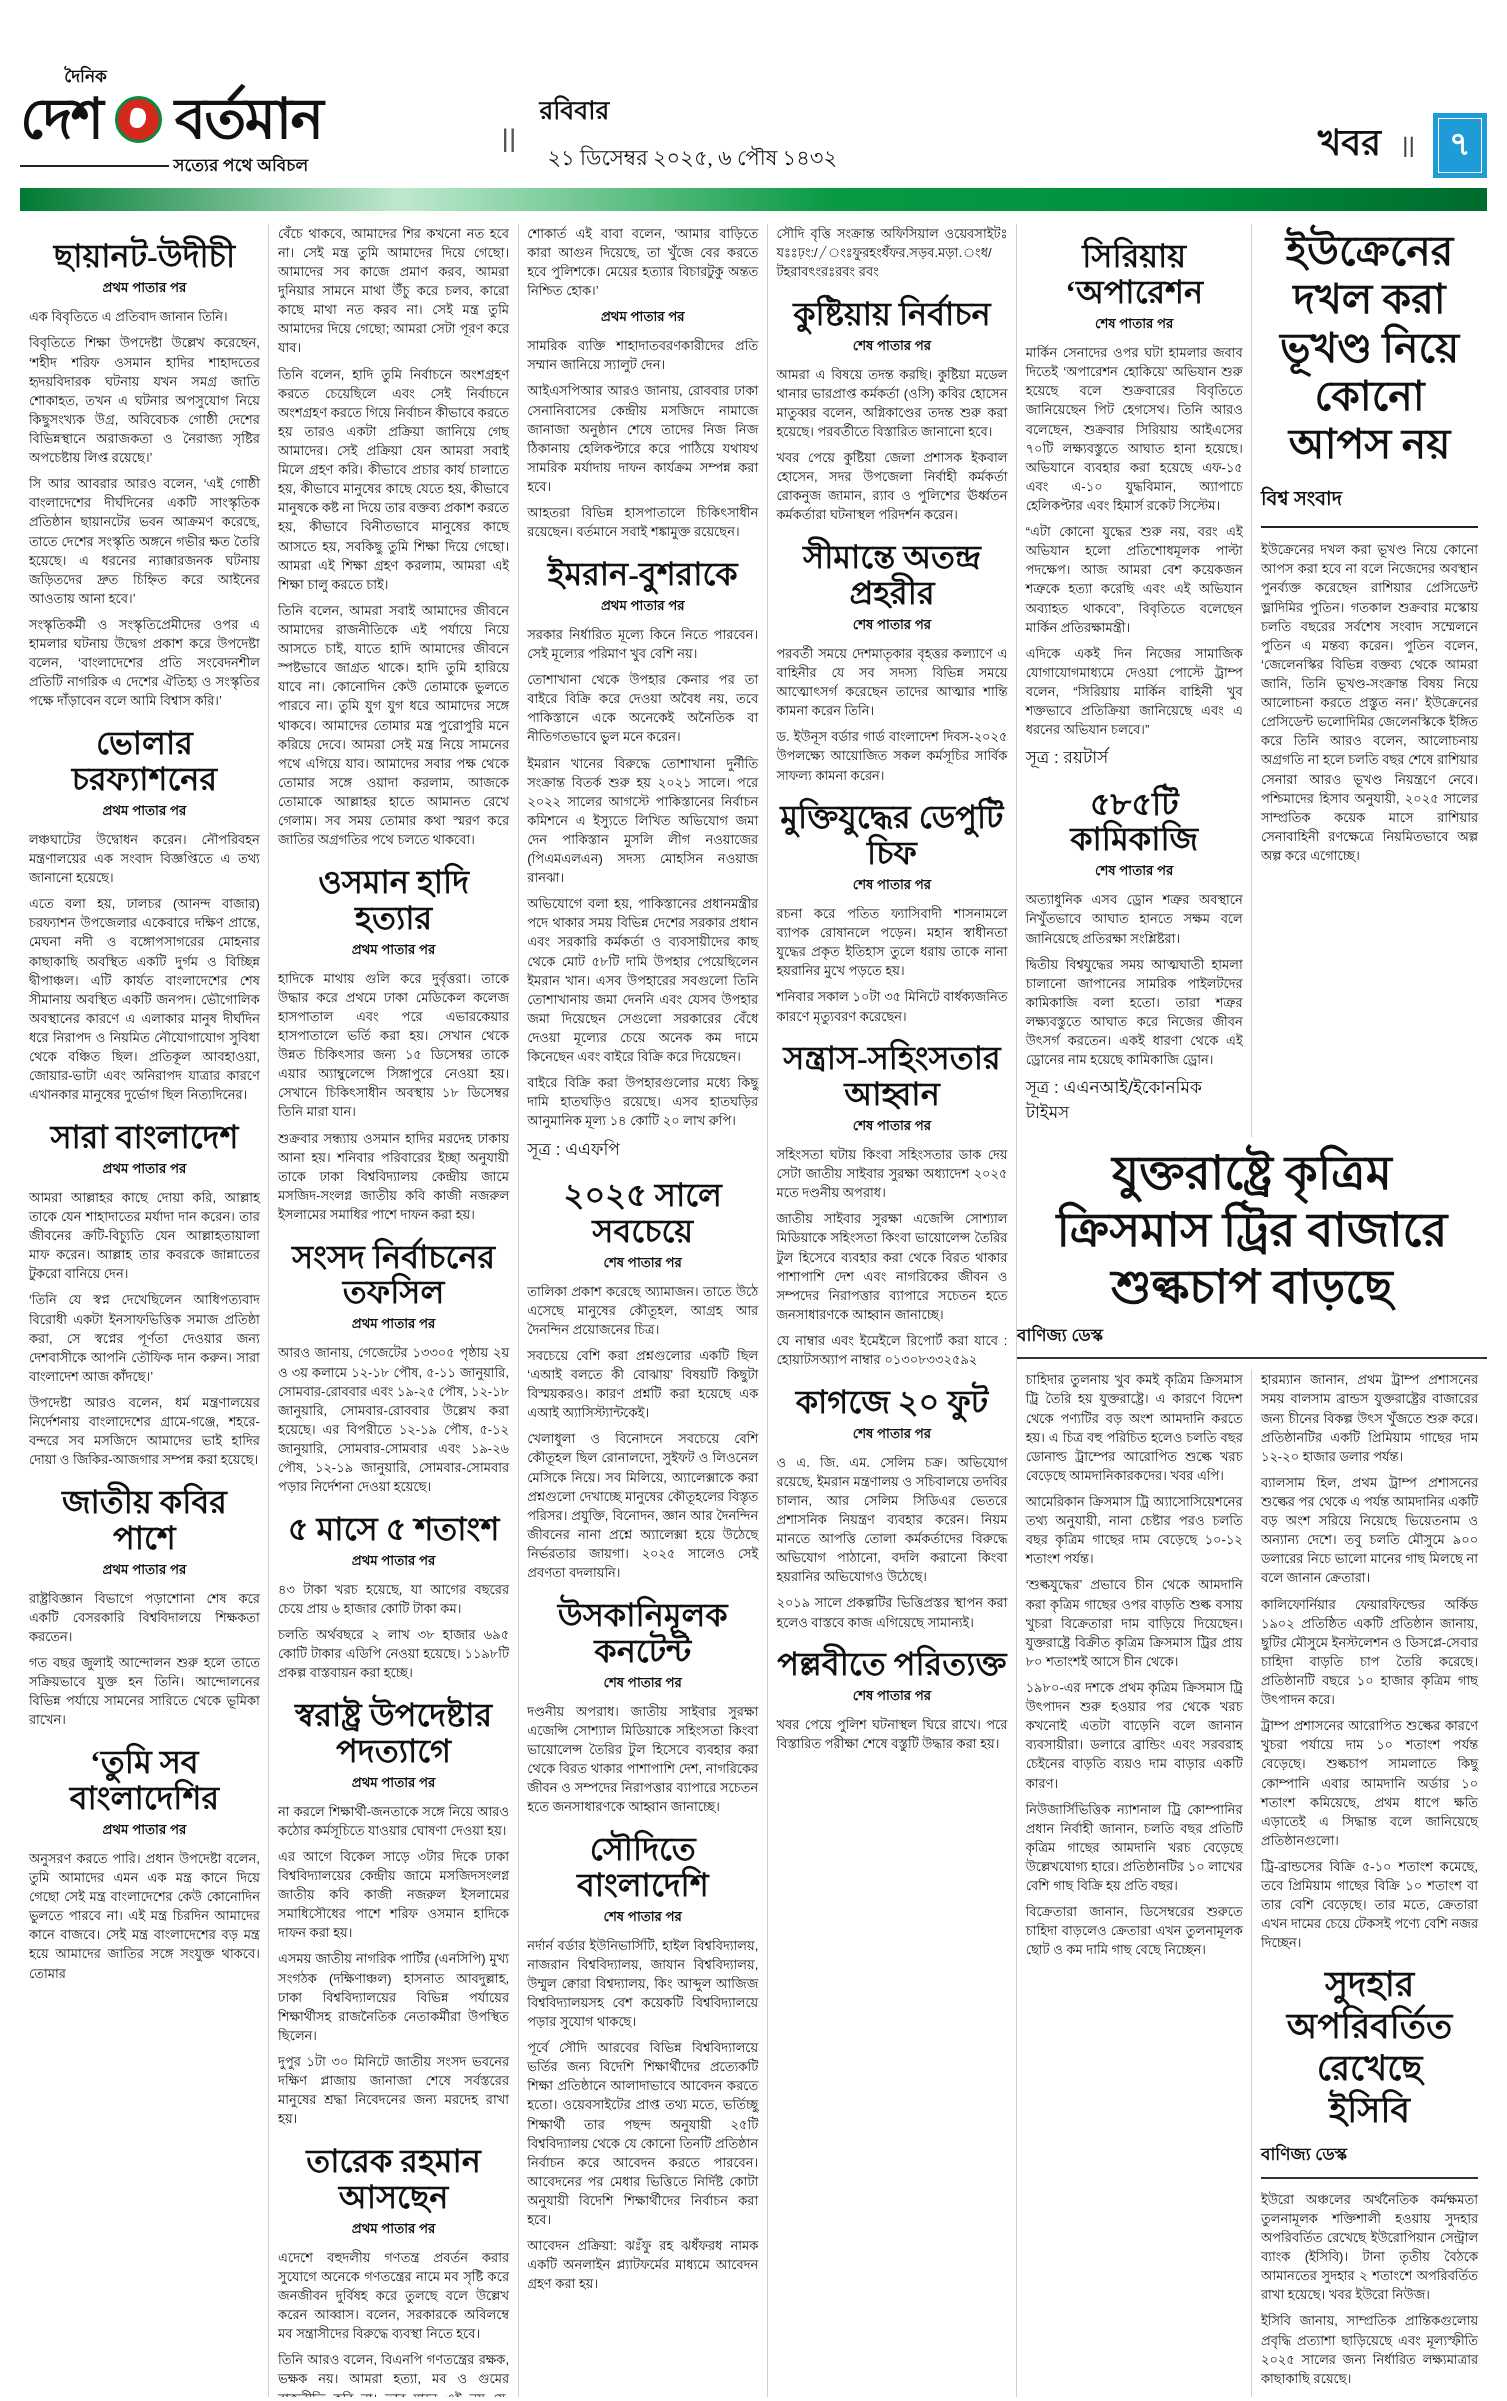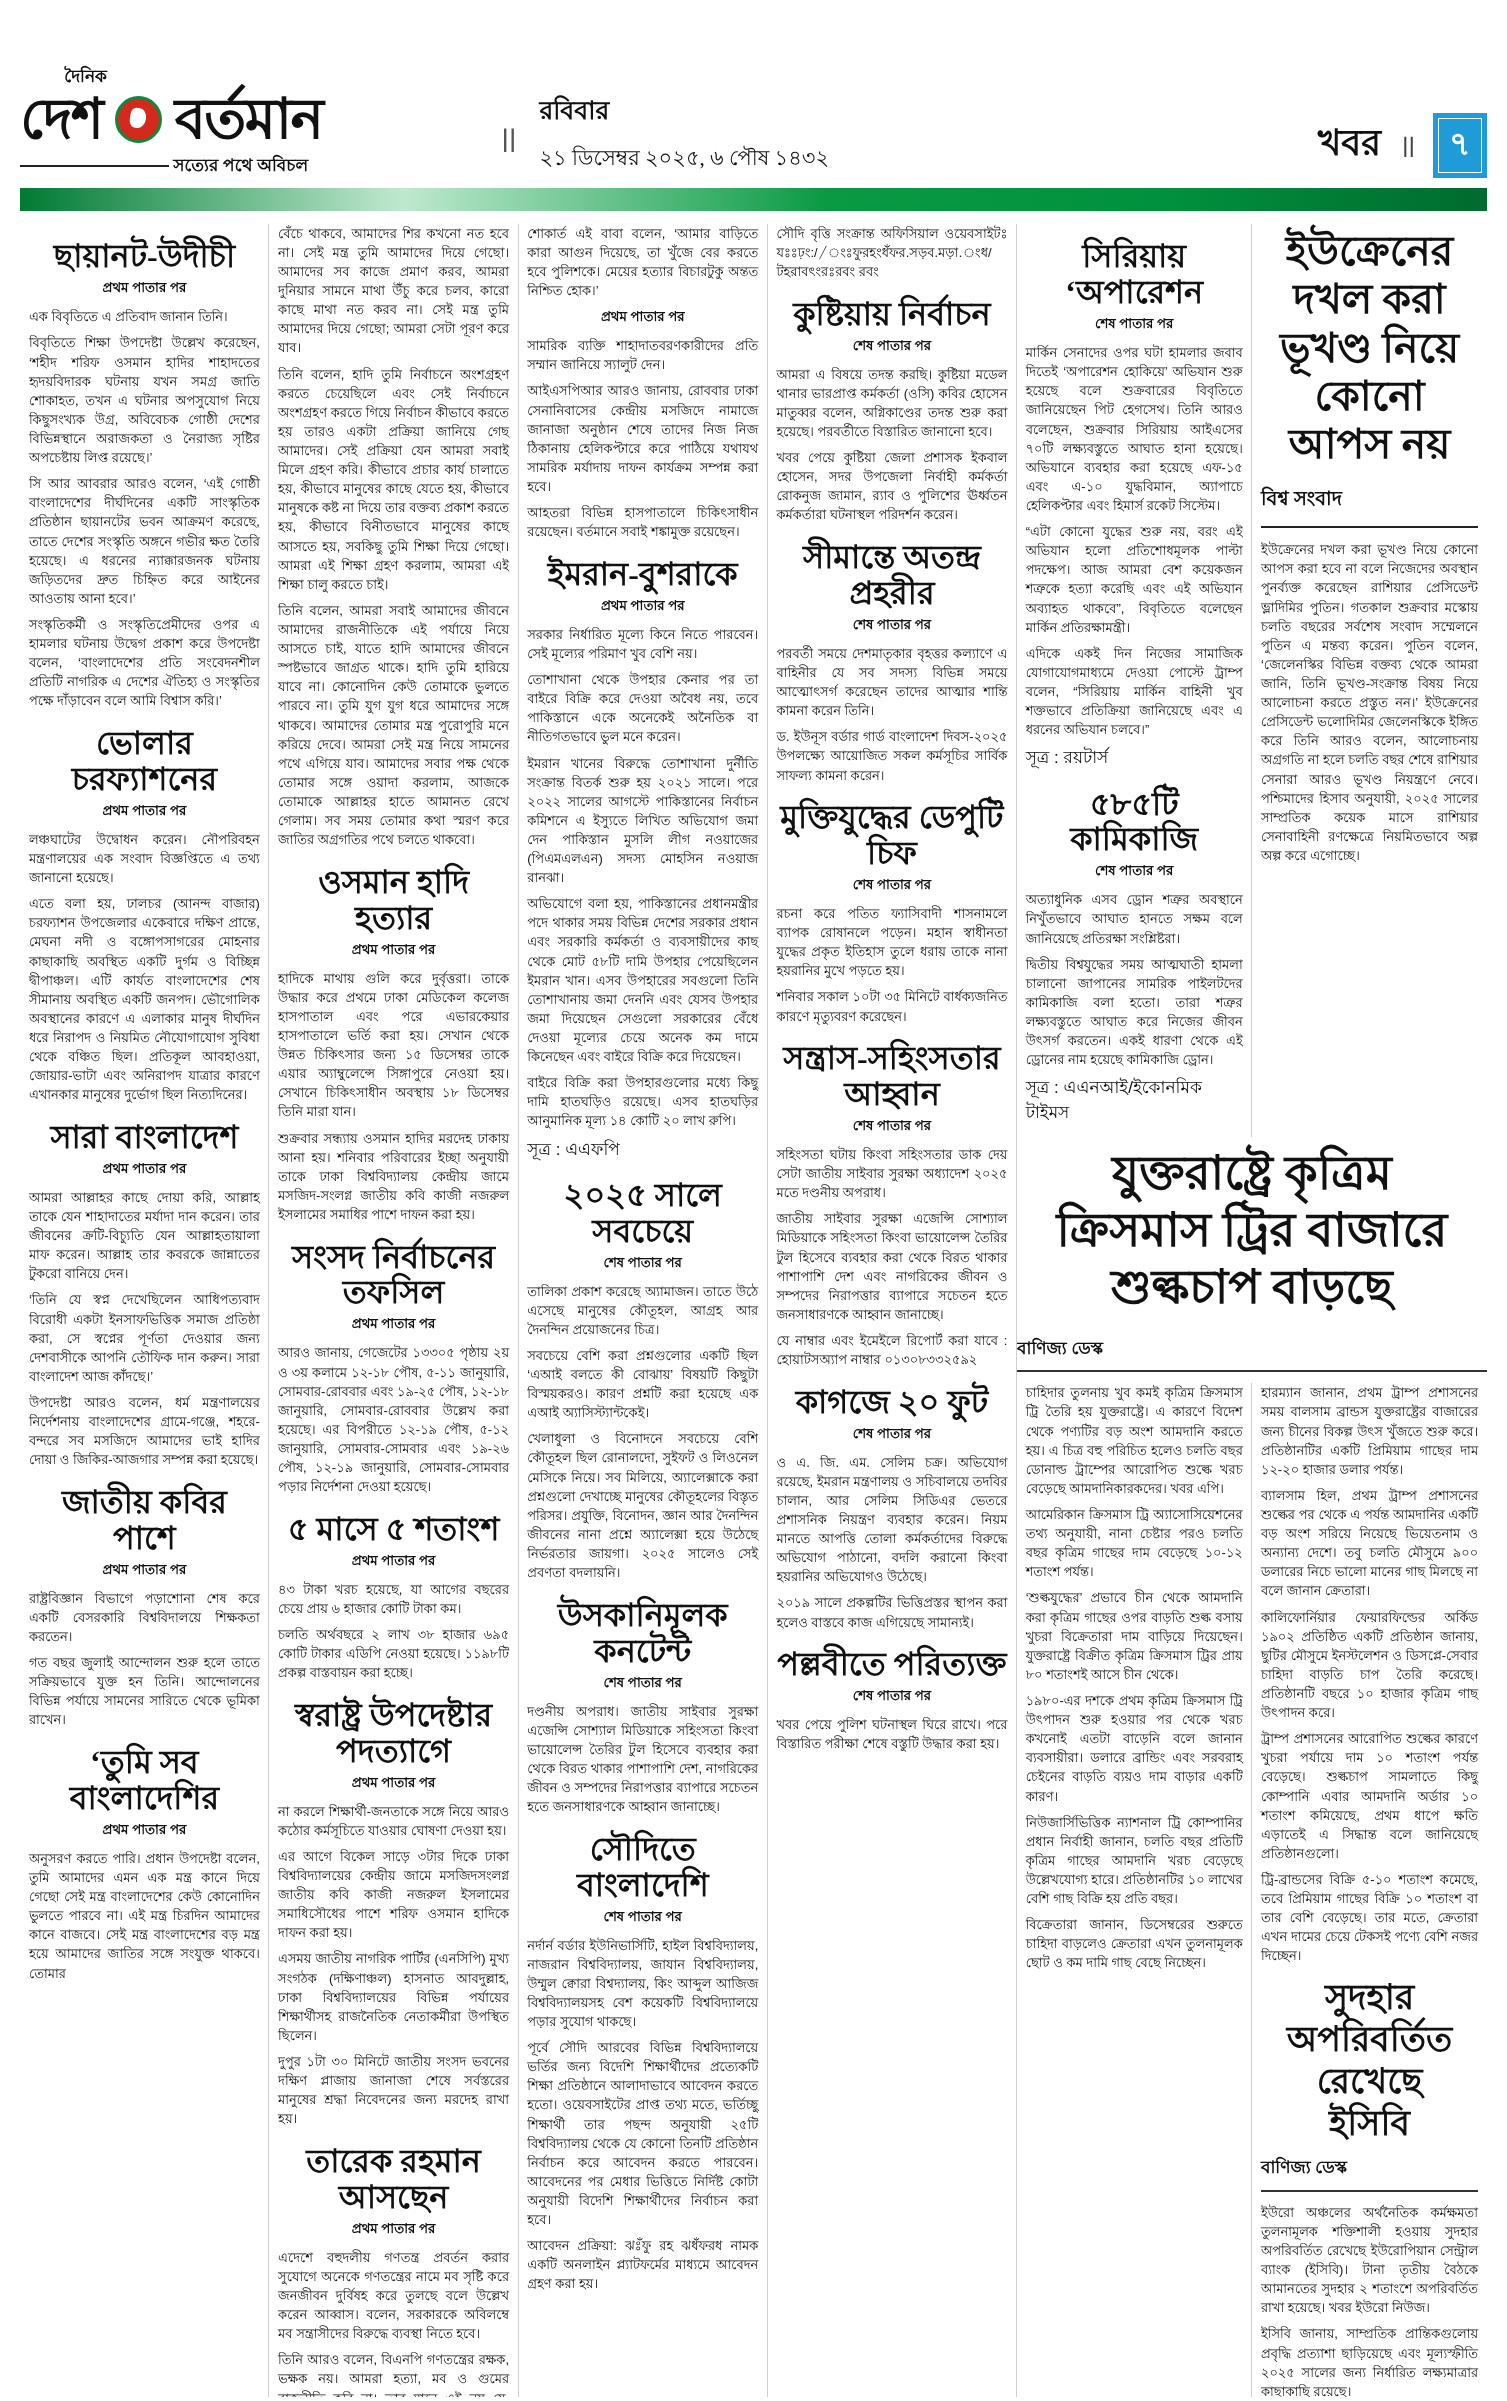--- a/index.html
+++ b/index.html
@@ -15,21 +15,21 @@
   .mast-circle{width:41px;height:41px;border-radius:50%;background:#d42a1e;border:3.1px solid #0a8a3c;
                margin:0 4.7px;position:relative;flex:0 0 auto;}
   .mast-circle .map{position:absolute;left:11.7px;top:9.4px;width:15.6px;height:20.3px;background:#ffffff;
                     border-radius:40% 55% 60% 45%;transform:rotate(8deg);}
   .mast-tagrow{display:flex;align-items:center;gap:4px;margin-top:4.7px;}
   .mast-rule{height:1.6px;background:#222;width:149px;}
   .mast-tagline{font-size:17px;font-weight:bold;}
   .hdr-div{font-size:36px;color:#555;margin:0 22px 7.8px 7.8px;}
   .date-block{margin-bottom:3.1px;}
   .date-day{font-size:25px;font-weight:bold;font-family:"Liberation Serif","DejaVu Serif",serif;}
-  .date-line{font-size:21px;margin-top:7.8px;font-family:"Liberation Serif","DejaVu Serif",serif;}
+  .date-line{font-size:21px;margin-top:7.8px;font-family:"Liberation Serif","DejaVu Serif",serif;margin-left:8px;}
   .hdr-spacer{flex:1;}
   .hdr-section{font-size:36px;font-weight:900;font-family:"Liberation Serif","DejaVu Serif",serif;margin-bottom:4.7px;}
   .hdr-section-div{font-size:31px;color:#444;margin:0 17px 6.3px 17px;}
   .pagenum-box{width:50px;height:61px;background:#1f9cd8;border:2.3px solid #1f9cd8;outline:1.6px solid #ffffff;
                outline-offset:-6.3px;display:flex;align-items:center;justify-content:center;
                color:#ffffff;font-size:33px;font-weight:bold;margin-bottom:1.6px;}
   .green-bar{height:23.5px;margin-top:7.8px;
              background:linear-gradient(90deg,#007a33 0%,#bfe9cf 26%,#0a9a44 55%,#00913e 78%,#006b2e 100%);}
   
   .cols{display:flex;margin-top:12.5px;height:2173px;}
@@ -43,21 +43,21 @@
             line-height:1.12;text-align:center;margin:15.6px 0 3.1px;}
   .headline-xl{font-size:41px;line-height:1.18;margin-top:3.1px;}
   .subhead{text-align:center;font-weight:bold;font-size:13.3px;margin-bottom:7px;}
   .para{font-size:13px;line-height:1.47;text-align:justify;margin-bottom:7px;}
   .source-line{font-size:17px;line-height:1.45;margin-bottom:7px;}
   .section-label{font-weight:bold;font-size:19.5px;border-bottom:2.3px solid #222;
                  padding-bottom:9.4px;margin:15.6px 0 12.5px;}
   
   .span-art .headline{font-size:47px;line-height:1.22;margin:7.8px 23.5px 4.7px;}
   .byline{font-weight:bold;font-size:17px;border-bottom:2.3px solid #333;padding-bottom:7.8px;
-          margin:18px 0 11px;}
+          margin:5px 0 11px;}
   .span-body{display:flex;height:1032px;overflow:hidden;}
   .ecb .headline{font-size:35px;line-height:1.2;text-align:center;margin-top:11px;}
   .ecb .byline{margin-top:9.4px;}
 </style>
 </head>
 <body>
 
 <div class="page">
 
   <div class="header">

